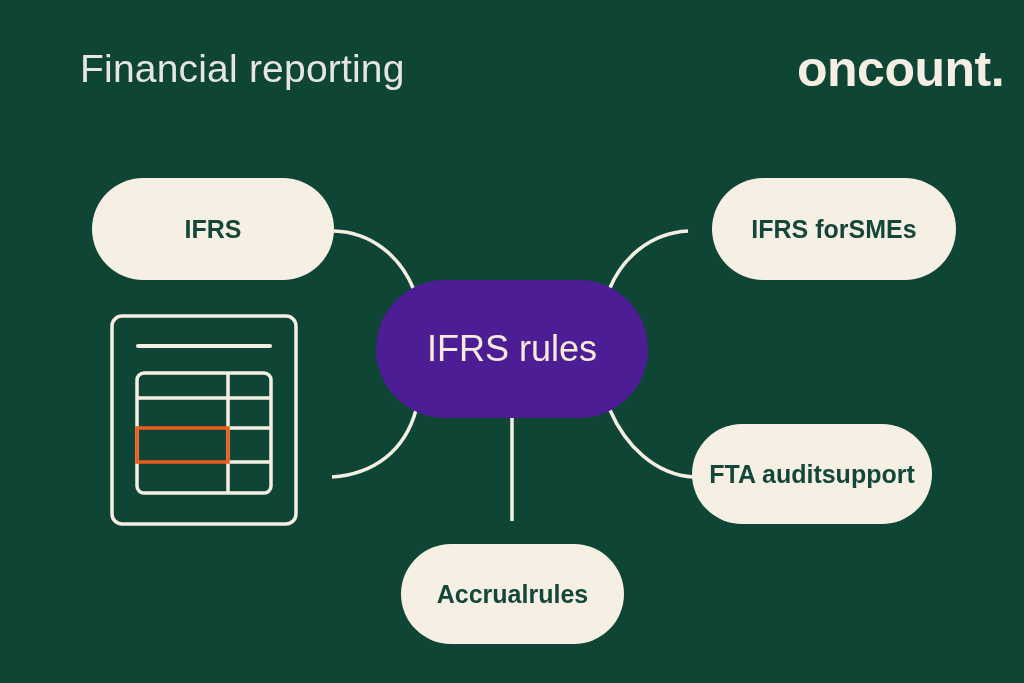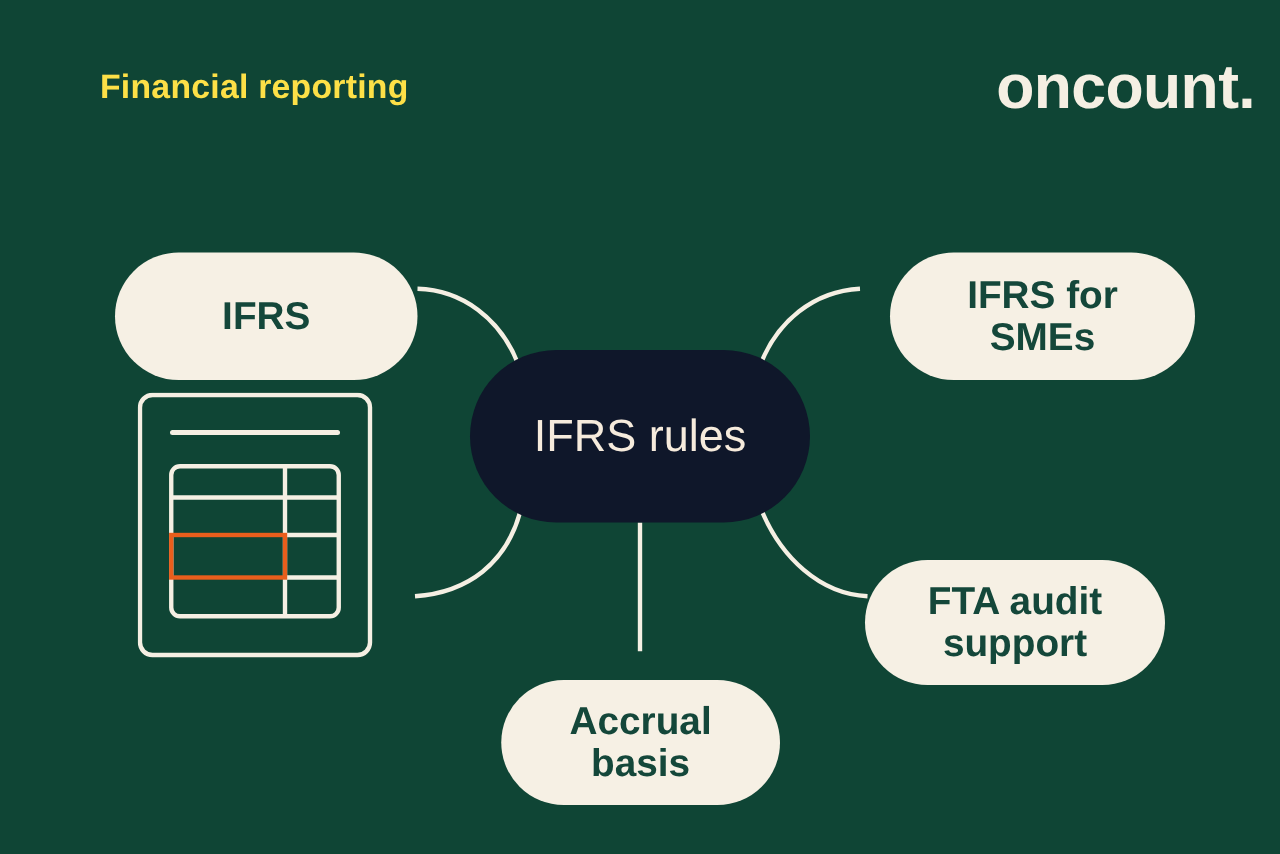--- a/index.html
+++ b/index.html
@@ -11,24 +11,24 @@
       height: 683px;
       background: #0f4535;
       position: relative;
       overflow: hidden;
       font-family: "Liberation Sans", "DejaVu Sans", sans-serif;
     }
     .title {
       position: absolute;
       left: 80px;
       top: 44px;
-      color: #fde047;
-      font-size: 27px;
+      color: #e5e5e5;
+      font-size: 39px;
       line-height: 50px;
-      font-weight: 700;
+      font-weight: 400;
       letter-spacing: 0.2px;
     }
     .title span { display: block; }
     .logo {
       position: absolute;
       left: 797px;
       top: 40px;
       color: #f5efe3;
       font-size: 50px;
       font-weight: 700;
@@ -40,37 +40,36 @@
       top: 0;
       width: 1024px;
       height: 683px;
     }
     .pill {
       position: absolute;
       background: #f6f0e4;
       color: #14473a;
       border-radius: 52px;
       display: flex;
-      flex-direction: column;
+      flex-direction: row;
       align-items: center;
       justify-content: center;
-      font-size: 31px;
+      font-size: 25px;
       font-weight: 700;
       line-height: 34px;
       text-align: center;
-      margin-top: 24px;
     }
     .pill span { display: block; }
     .center-pill {
       position: absolute;
       left: 376px;
       top: 280px;
       width: 272px;
       height: 138px;
-      background: #0f172a;
+      background: #4c1d95;
       border-radius: 69px;
       display: flex;
       align-items: center;
       justify-content: center;
       color: #f6ebdc;
       font-size: 36px;
       font-weight: 400;
     }
     .doc-icon {
       position: absolute;
@@ -122,16 +121,16 @@
 
 <div class="center-pill">
   <span>IFRS rules</span>
 </div>
 
 <div class="pill" style="left:692px; top:424px; width:240px; height:100px;">
   <span>FTA audit</span>
   <span>support</span>
 </div>
 
-<div class="pill" style="left:401px; top:520px; width:223px; height:100px; border-radius:50px;">
+<div class="pill" style="left:401px; top:544px; width:223px; height:100px; border-radius:50px;">
   <span>Accrual</span>
-  <span>basis</span>
+  <span>rules</span>
 </div>
 
 </body></html>

